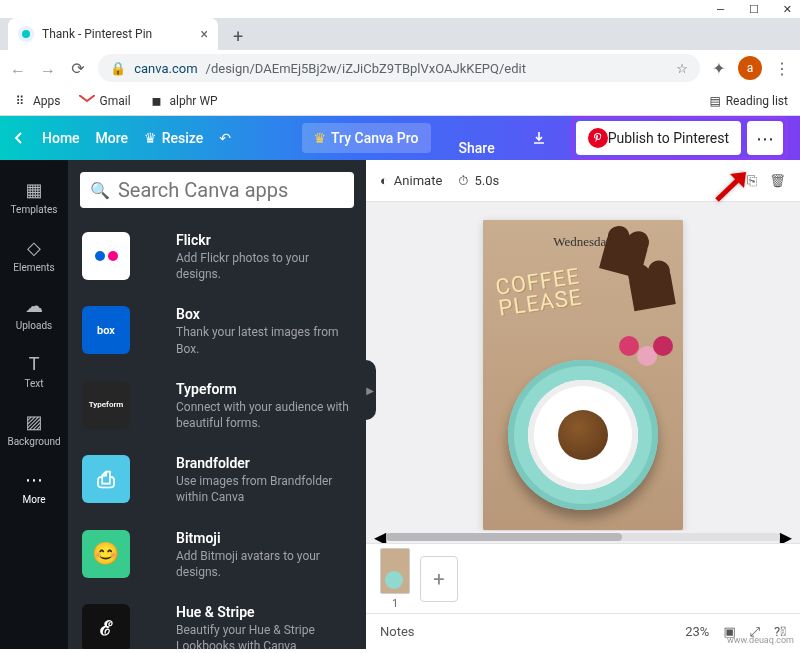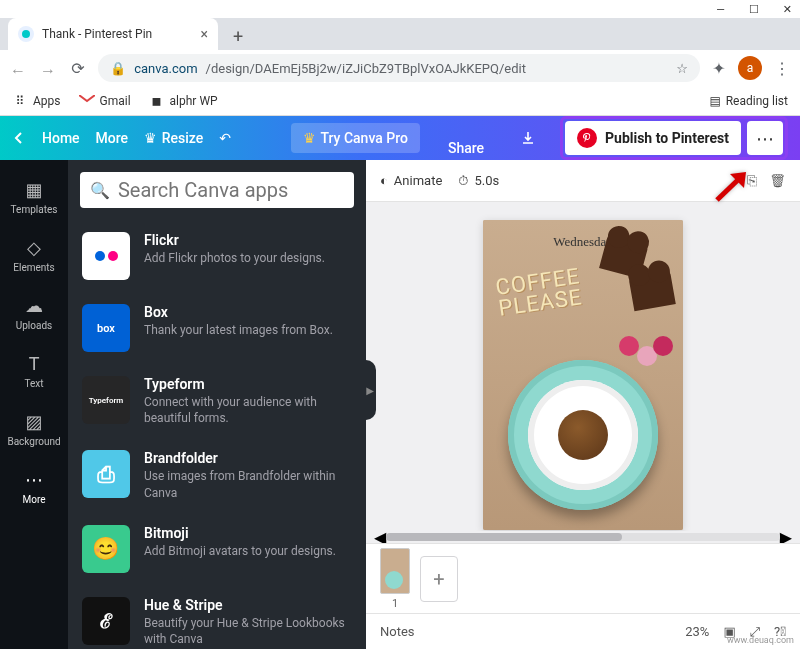--- a/index.html
+++ b/index.html
@@ -28,21 +28,21 @@
 .bm-ico { width:16px; height:16px; display:inline-flex; align-items:center; justify-content:center; }
 .reading { margin-left:auto; display:flex; align-items:center; gap:5px; }
 
 
 .canva-bar { height:44px; background:linear-gradient(90deg,#00c9c8 0%,#3b6ef6 45%,#7b3ff2 100%); display:flex; align-items:center; padding:0 12px; gap:16px; color:#fff; font-size:14px; }
 .canva-bar .cb-item { display:flex; align-items:center; gap:5px; cursor:pointer; font-weight:500; }
 .cb-spacer { flex:1; }
 .btn-try { background:rgba(255,255,255,0.2); padding:7px 12px; border-radius:4px; display:flex; align-items:center; gap:5px; }
 .btn-share { padding:7px 12px;margin-top:20px; }
 .btn-dl { padding:7px 8px; }
-.btn-pub { background:#fff; color:#222; padding:7px 12px; border-radius:4px; display:flex; align-items:center; gap:8px; font-weight:700; }
+.btn-pub { background:#fff; color:#222; padding:7px 12px; border-radius:4px; display:flex; align-items:center; font-weight:400; }
 .pin-ico { width:20px; height:20px; border-radius:50%; background:#e60023; display:flex; align-items:center; justify-content:center; }
 .btn-more { background:#fff; border-radius:4px; width:36px; height:34px; display:flex; align-items:center; justify-content:center; color:#333; font-size:18px; position:relative; }
 .pub-wrap { border:3px solid #8a3ff2; border-radius:6px; padding:2px; display:flex; gap:6px; }
 
 .arrow { position:absolute; right:48px; top:170px; z-index:50; }
 .arrow svg { filter:drop-shadow(0 0 2px rgba(0,0,0,0.3)); }
 
 
 .main { display:flex; height:calc(100% - 18px - 36px - 36px - 30px - 44px); }
 
@@ -50,21 +50,21 @@
 .rail-item { width:100%; height:58px; display:flex; flex-direction:column; align-items:center; justify-content:center; gap:4px; cursor:pointer; color:rgba(255,255,255,0.7); }
 .rail-item.active { color:#fff; }
 .rail-ico { font-size:18px; }
 
 .side-panel { width:298px; background:#252a30; color:#cfcfd4; display:flex; flex-direction:column; overflow:hidden; }
 .search-wrap { padding:12px; }
 .search-box { background:#fff; border-radius:4px; height:36px; display:flex; align-items:center; padding:0 10px; gap:8px; color:#444; }
 .apps-list { overflow-y:auto; flex:1; }
 .app-row { display:flex; gap:14px; padding:12px 14px; align-items:flex-start; }
 .app-ico { width:48px; height:48px; border-radius:6px; flex-shrink:0; display:flex; align-items:center; justify-content:center; font-size:11px; font-weight:600; color:#fff; }
-.app-txt { flex:1; }
+.app-txt { flex:1;margin-left:32px; }
 .app-name { font-weight:600; color:#fff; font-size:14px; margin-bottom:2px; }
 .app-desc { font-size:12px; color:#a0a0a8; line-height:1.35; }
 .side-handle { position:absolute; left:364px; top:360px; width:12px; height:60px; background:#252a30; border-radius:0 10px 10px 0; display:flex; align-items:center; justify-content:center; color:#888; font-size:10px; }
 
 .canvas-area { flex:1; background:#f0f0f2; display:flex; flex-direction:column; }
 .canvas-tb { height:42px; background:#fff; border-bottom:1px solid #e3e3e3; display:flex; align-items:center; padding:0 14px; gap:16px; font-size:13px; color:#3a3a3a; }
 .canvas-tb .tb-item { display:flex; align-items:center; gap:6px; }
 .tb-right { margin-left:auto; display:flex; gap:12px; color:#555; }
 
 .canvas-stage { flex:1; display:flex; align-items:flex-start; justify-content:center; padding:18px 0; overflow:hidden; position:relative; }

